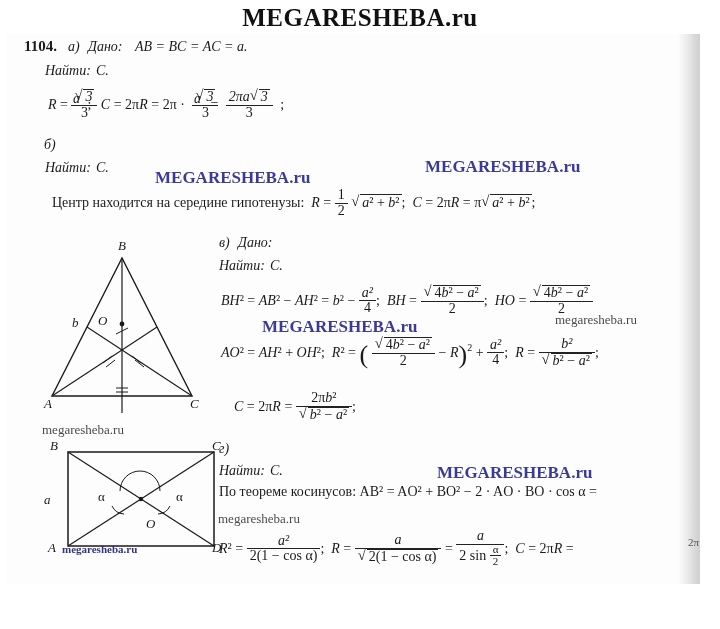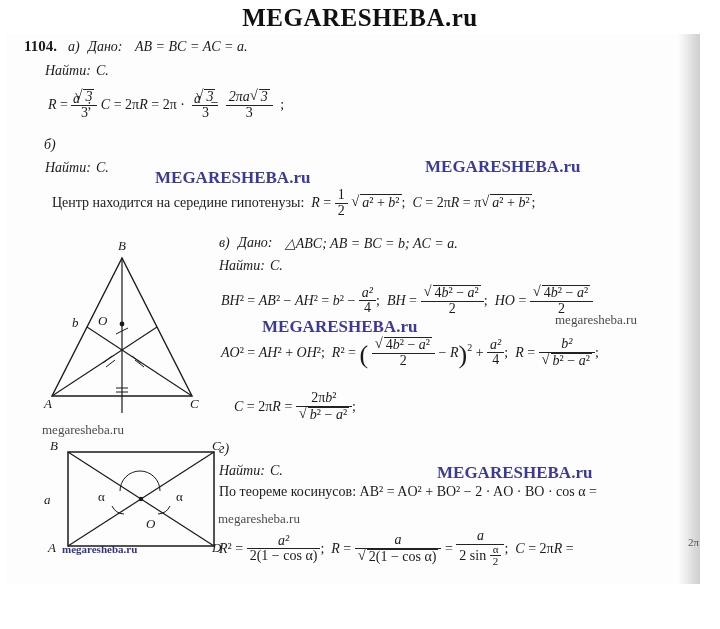--- a/index.html
+++ b/index.html
@@ -90,21 +90,20 @@
   <div class="txt f14" style="left:32px;top:189px;margin-left:20px;">
     Центр находится на середине гипотенузы:&nbsp;
     <span class="it">R</span> =
     <span class="frac"><span class="num">1</span><span class="den">2</span></span>
     <span class="sq"><span class="bar"><span class="it">a</span>² + <span class="it">b</span>²</span></span>;&nbsp;
     <span class="it">C</span> = 2π<span class="it">R</span> = π<span class="sq"><span class="bar"><span class="it">a</span>² + <span class="it">b</span>²</span></span>;
   </div>
 
   <div class="txt it f14" style="left:219px;top:235px;">в)</div>
   <div class="txt it f14" style="left:238px;top:235px;">Дано:</div>
-  <div class="txt it f14" style="left:285px;top:235px;">△ABC; AB = BC = b; AC = a.</div>
   <div class="txt it f14" style="left:219px;top:258px;">Найти:</div>
   <div class="txt it f14" style="left:270px;top:258px;">C.</div>
 
   <div class="txt f14" style="left:221px;top:286px;">
     <span class="it">BH</span>² = <span class="it">AB</span>² − <span class="it">AH</span>² = <span class="it">b</span>² −
     <span class="frac"><span class="num it">a²</span><span class="den">4</span></span>;&nbsp;
     <span class="it">BH</span> =
     <span class="frac"><span class="num"><span class="sq"><span class="bar">4<span class="it">b</span>² − <span class="it">a</span>²</span></span></span><span class="den">2</span></span>;&nbsp;
     <span class="it">HO</span> =
     <span class="frac"><span class="num"><span class="sq"><span class="bar">4<span class="it">b</span>² − <span class="it">a</span>²</span></span></span><span class="den">2</span></span>

